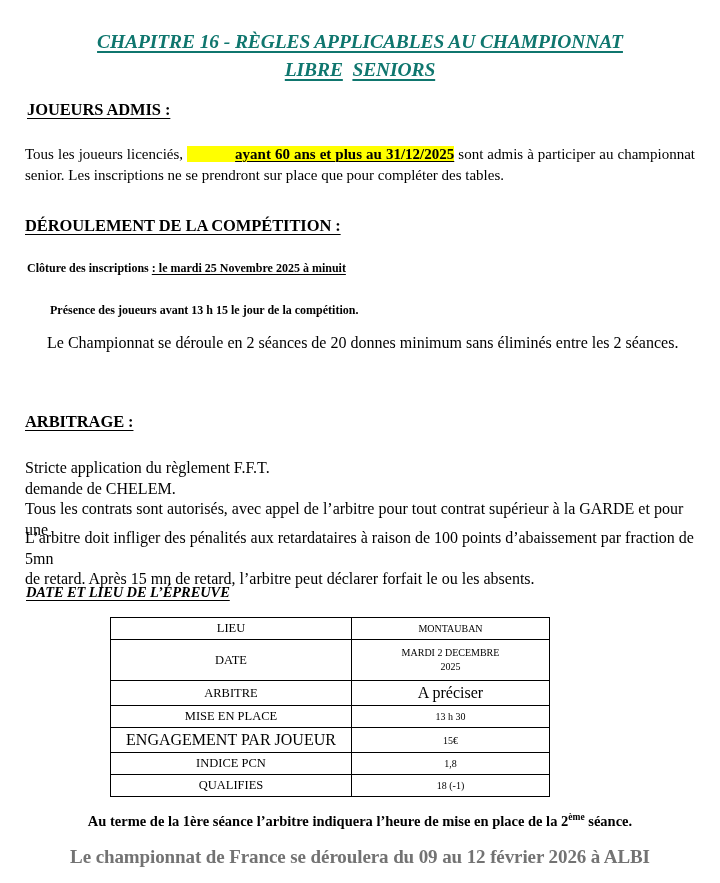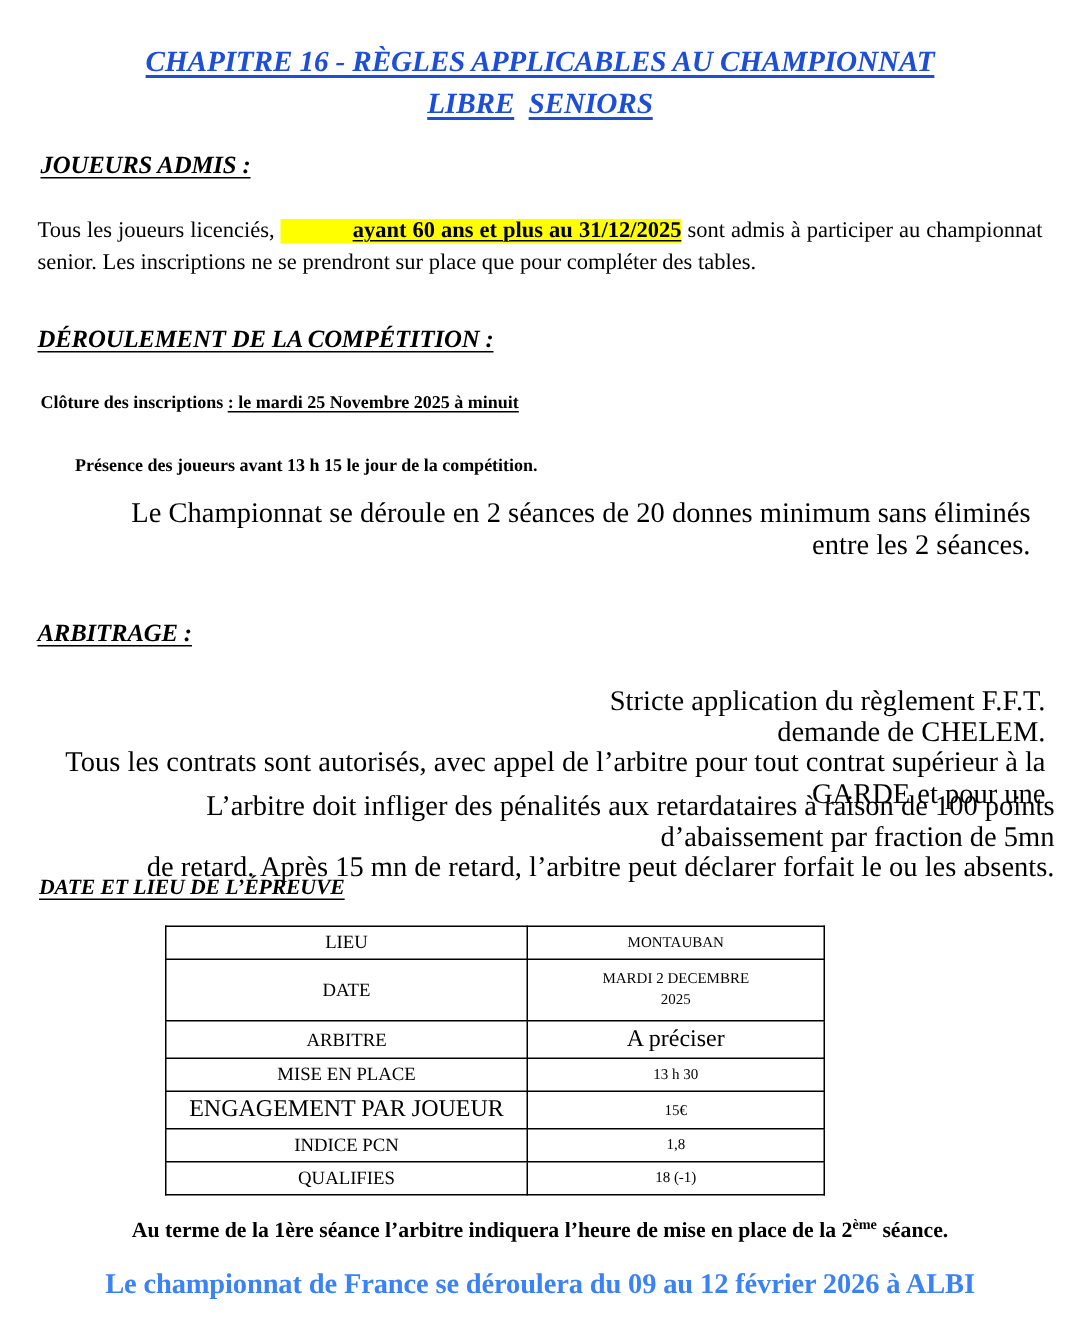--- a/index.html
+++ b/index.html
@@ -19,37 +19,36 @@
     position: relative;
     width: 720px;
     height: 883px;
     padding: 0;
     box-sizing: border-box;
   }
 
   
   .doc-title {
     text-align: center;
-    color: #1d4ed8;
+    color: #0f766e;
     font-weight: bold;
     font-style: italic;
     font-size: 19.5px;
     line-height: 28px;
     letter-spacing: -0.1px;
     padding-top: 28px;
     margin: 0;
   }
   .doc-title .tline { display: block; }
   .doc-title .u { text-decoration: underline; text-decoration-thickness: 1.6px; text-underline-offset: 3px; }
 
   
   h2.section-head {
     font-size: 16.5px;
     font-weight: bold;
-    font-style: italic;
     text-decoration: underline;
     text-decoration-thickness: 1.4px;
     text-underline-offset: 3px;
     margin: 0;
     padding: 0;
     letter-spacing: -0.1px;
   }
   h2.small-head {
     font-size: 14.5px;
     font-weight: bold;
@@ -62,24 +61,24 @@
   }
 
   
   p.body {
     font-size: 15px;
     line-height: 20.5px;
     margin: 0;
     text-align: justify;
   }
   p.body-left {
-    font-size: 19px;
+    font-size: 16px;
     line-height: 20.5px;
     margin: 0;
-    text-align: right;
+    text-align: left;
   }
   .u { text-decoration: underline; }
   .bu {
     font-weight: bold;
     text-decoration: underline;
     text-decoration-thickness: 1.3px;
     text-underline-offset: 2px;
   }
   .hl {
     background: #FFFF00;
@@ -122,21 +121,21 @@
   .footer-note {
     font-size: 14.5px;
     font-weight: bold;
     text-align: center;
     margin: 0;
   }
   .footer-note sup { font-size: 9.5px; vertical-align: super; }
   .footer-red {
     font-size: 19px;
     font-weight: bold;
-    color: #3b82f6;
+    color: #737373;
     text-align: center;
     margin: 0;
     letter-spacing: -0.1px;
   }
 </style>
 </head>
 <body>
 
 <div class="page">
 

